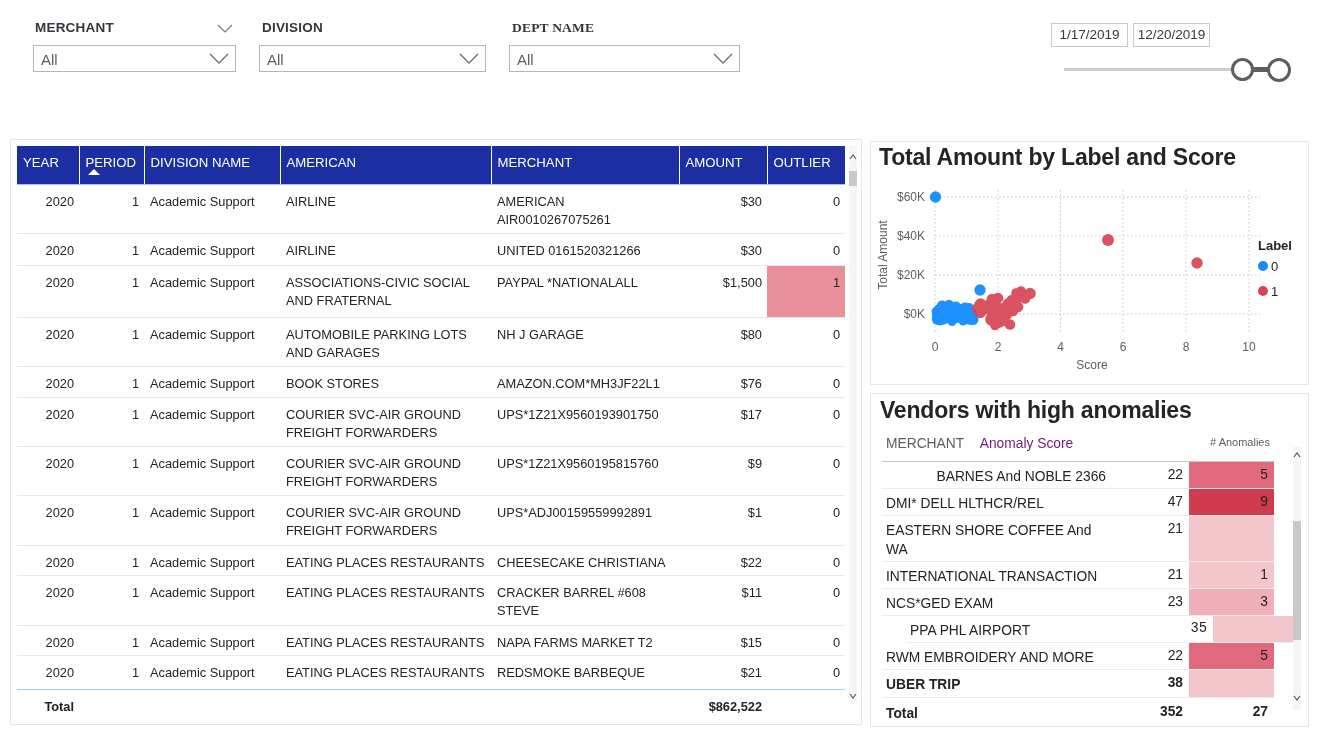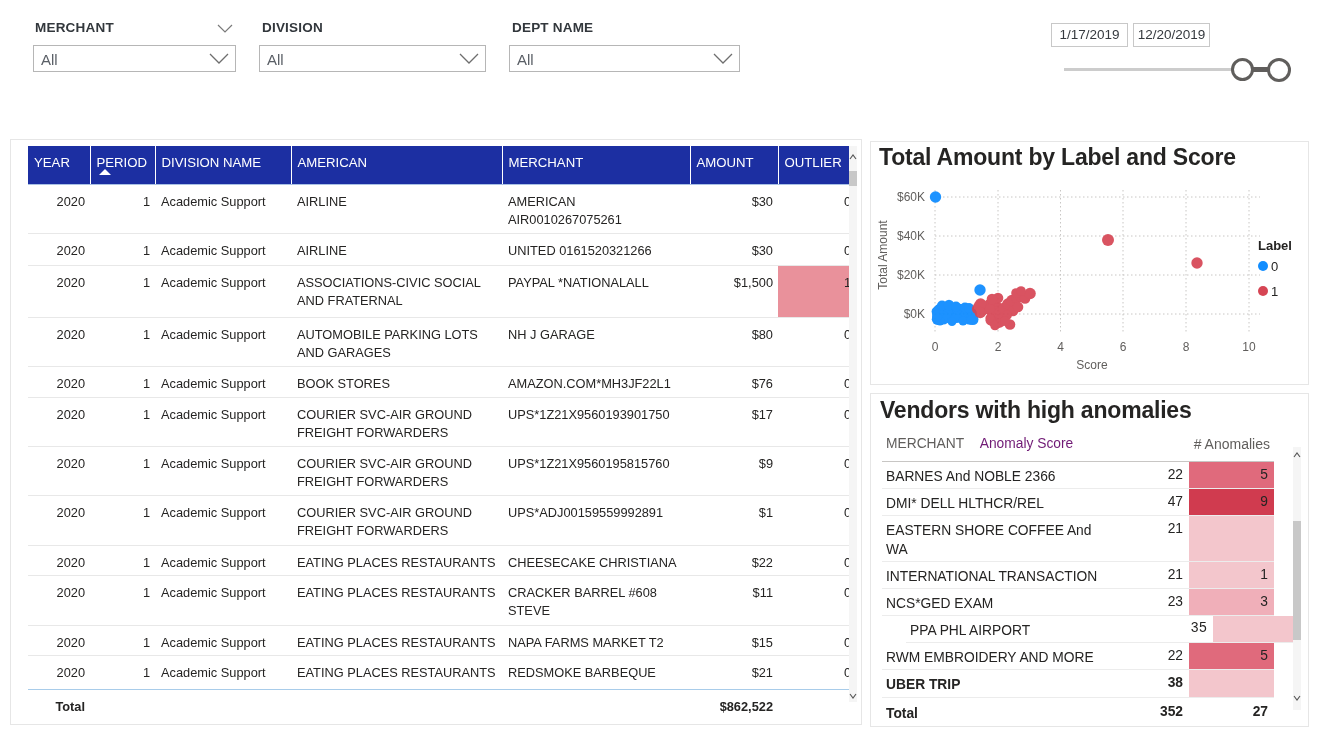--- a/index.html
+++ b/index.html
@@ -6,21 +6,21 @@
 html,body { width:1317px; height:736px; background:#fff; font-family:"Liberation Sans",sans-serif; overflow:hidden; }
 body { position:relative; }
 .abs { position:absolute; }
 .card { position:absolute; background:#fff; border:1px solid #E6E6E6; }
 .slabel { position:absolute; font-size:13.5px; font-weight:700; color:#32373C; letter-spacing:0.2px; }
 .sbox { position:absolute; height:27px; border:1px solid #B6B6B6; background:#fff; }
 .sbox .all { position:absolute; left:7px; top:50%; transform:translateY(-50%); font-size:15px; color:#5A5F66; }
 .dbox { position:absolute; height:24px; border:1px solid #C8C8C8; background:#fff; font-size:13.5px; color:#35393E; text-align:center; line-height:22px; }
 svg { display:block; }
 
-table.main { border-collapse:collapse; table-layout:fixed; width:828px;margin-left:11px; }
+table.main { border-collapse:collapse; table-layout:fixed; width:828px; }
 table.main th { background:#1C2FA2; color:#fff; font-weight:400; font-size:13.2px; text-align:left; padding:9px 0 0 6px; height:38px; vertical-align:top; border-right:1px solid #fff; border-bottom:1.5px solid #A9C1E4; position:relative; }
 table.main td { font-size:12.8px; color:#252423; line-height:17.4px; vertical-align:top; padding:8.6px 5px 0 6px; border-bottom:1px solid #E8E8E8; }
 table.main td.r { text-align:right; }
 tr.totalrow td { border-bottom:none; font-weight:700; }
 
 .vrow { position:absolute; left:12px; width:392px; border-bottom:1px solid #ECECEC; }
 .vname { position:absolute; left:4px; width:220px; font-size:13.8px; color:#252423; line-height:19px; }
 .vscore { position:absolute; right:91px; font-size:13.8px; color:#252423; }
 .vanom { position:absolute; right:0; width:85px; top:0; bottom:0; }
 .vanomv { position:absolute; right:6px; font-size:13.8px; color:#252423; }
@@ -40,21 +40,21 @@
 </div>
 
 <div class="slabel" style="left:262px; top:20px;">DIVISION</div>
 <div class="sbox" style="left:259px; top:45px; width:227px;">
     <span class="all">All</span>
   <svg class="abs" style="right:6px; top:7px;" width="20" height="12" viewBox="0 0 20 12">
       <path d="M1 1 L10 10 L19 1" fill="none" stroke="#6E6E6E" stroke-width="1.3"></path>
     </svg>
 </div>
 
-<div class="slabel" style="left:512px; top:20px;">DEPT NAME</div>
+<div class="slabel" style="left:512px; top:20px;font-family:Liberation Serif, serif;">DEPT NAME</div>
 <div class="sbox" style="left:509px; top:45px; width:231px;">
     <span class="all">All</span>
   <svg class="abs" style="right:6px; top:7px;" width="20" height="12" viewBox="0 0 20 12">
       <path d="M1 1 L10 10 L19 1" fill="none" stroke="#6E6E6E" stroke-width="1.3"></path>
     </svg>
 </div>
 
 <div class="dbox" style="left:1051px; top:23px; width:77px;">1/17/2019</div>
 <div class="dbox" style="left:1133px; top:23px; width:77px;">12/20/2019</div>
 <div class="abs" style="left:1064px; top:67.5px; width:227px; height:3px; background:#CCCCCC;"></div>
@@ -379,24 +379,24 @@
       <circle cx="238.0" cy="99.0" r="6.0"></circle>
       <circle cx="327.0" cy="122.0" r="5.7"></circle>
     </g>
 </svg>
 
 <div class="card" style="left:870px; top:393px; width:439px; height:334px;"></div>
 <div class="abs" style="left:880px; top:397px; font-size:23px; font-weight:700; letter-spacing:-0.2px; color:#252423;">Vendors with high anomalies</div>
 <div id="vendors" class="abs" style="left:870px; top:393px; width:439px; height:334px;">
   <div class="abs" style="left:16px; top:43px; font-size:13.8px; color:#605E5C;">MERCHANT</div>
   <div class="abs" style="left:0; top:43px; width:313px; text-align:center; font-size:13.8px; color:#701a75;">Anomaly Score</div>
-  <div class="abs" style="left:0; top:43px; width:400px; text-align:right; font-size:14px; color:#605E5C;"># Anomalies</div>
+  <div class="abs" style="left:0; top:43px; width:400px; text-align:right; font-size:11px; color:#605E5C;"># Anomalies</div>
   <div class="abs" style="left:12px; top:68px; width:392px; height:1px; background:#C8C6C4;"></div>
 
-  <div class="vrow" style="top:69px; height:27px;">
+  <div class="vrow" style="top:69px; height:27px;text-align:right;">
       <div class="vname" style="top:5px;">BARNES And NOBLE 2366</div>
       <div class="vscore" style="top:5px;">22</div>
       <div class="vanom" style="background:#E06A7C;">
         <span class="vanomv" style="top:5px;">5</span>
       </div>
     </div>
   <div class="vrow" style="top:96px; height:27px;">
       <div class="vname" style="top:5px;">DMI* DELL HLTHCR/REL</div>
       <div class="vscore" style="top:5px;">47</div>
       <div class="vanom" style="background:#D03B4F;">

